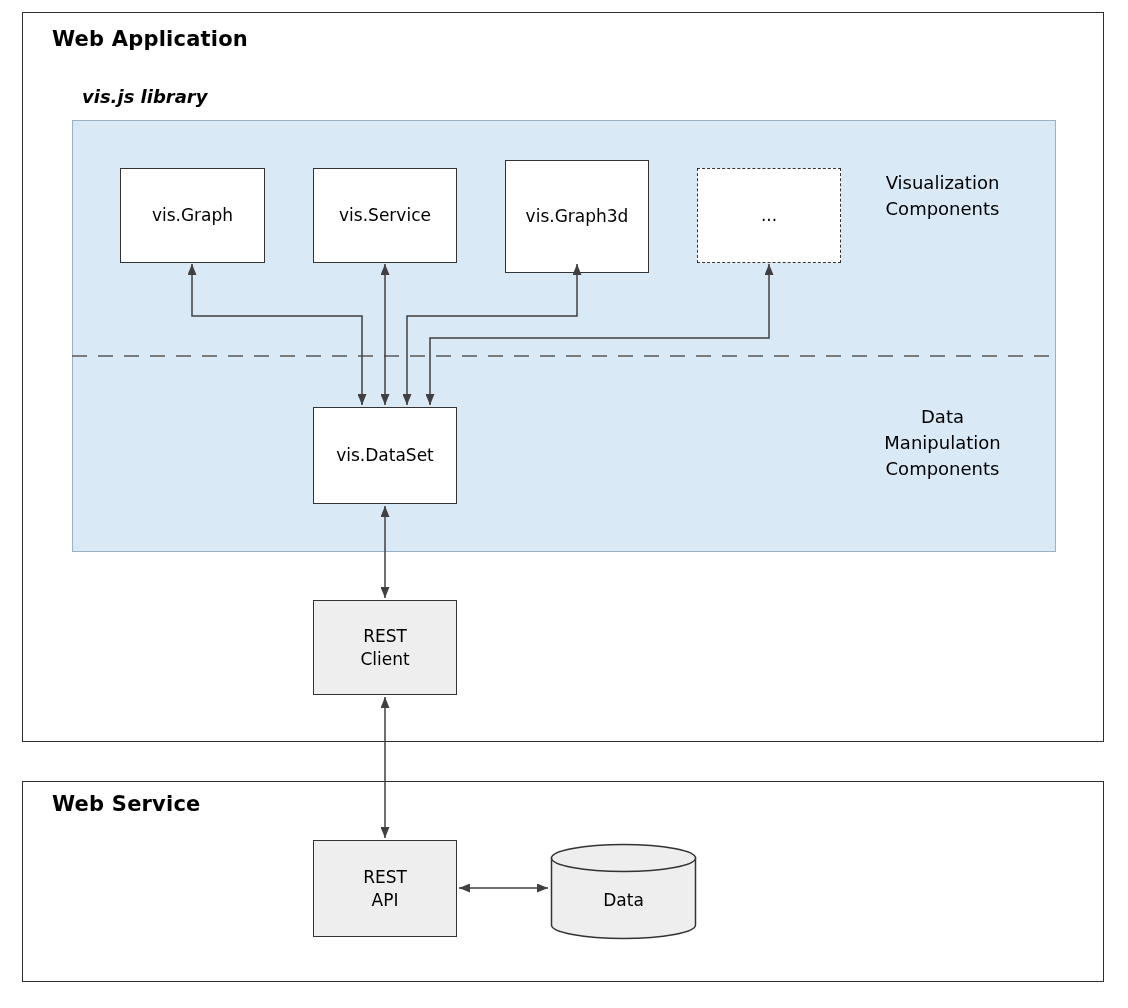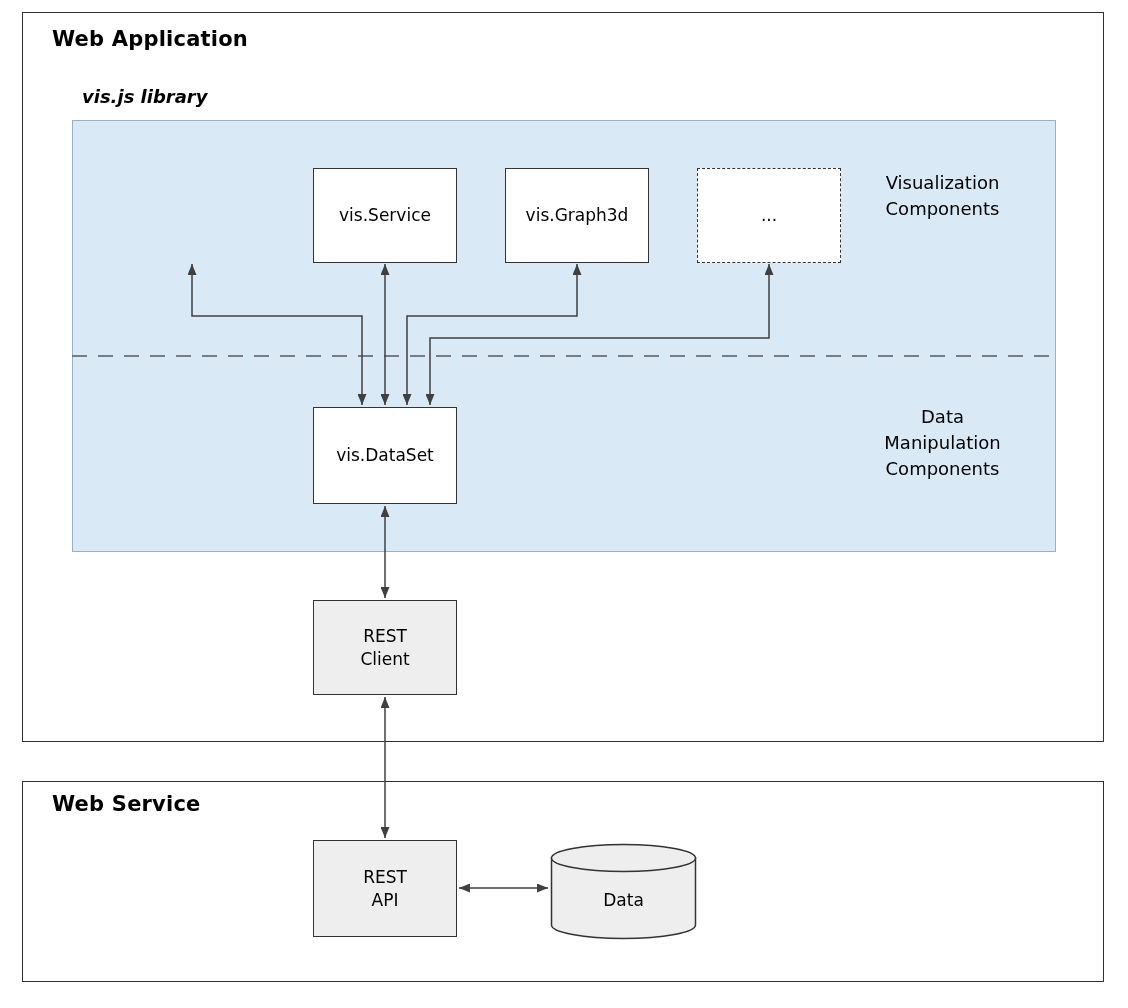--- a/index.html
+++ b/index.html
@@ -104,24 +104,27 @@
 
 <div class="canvas">
 
   <div class="container" style="left:22px; top:12px; width:1082px; height:730px;">
     <div class="container-title">Web Application</div>
   </div>
 
   <div class="lib-label">vis.js library</div>
   <div class="panel"></div>
 
+  <div class="node" style="left:120px; top:168px; width:145px; height:95px;">
+    <span>vis.Graph</span>
+  </div>
   <div class="node" style="left:313px; top:168px; width:144px; height:95px;">
     <span>vis.Service</span>
   </div>
-  <div class="node" style="left:505px; top:168px; width:144px; height:95px;">
+  <div class="node" style="left:505px; top:160px; width:144px; height:113px;">
     <span>vis.Graph3d</span>
   </div>
   <div class="node dashed" style="left:697px; top:168px; width:144px; height:95px;">
     <span>...</span>
   </div>
 
   <div class="section-label" style="left:840px; top:170px;">Visualization
 Components</div>
   <div class="section-label" style="left:840px; top:404px;">Data
 Manipulation

